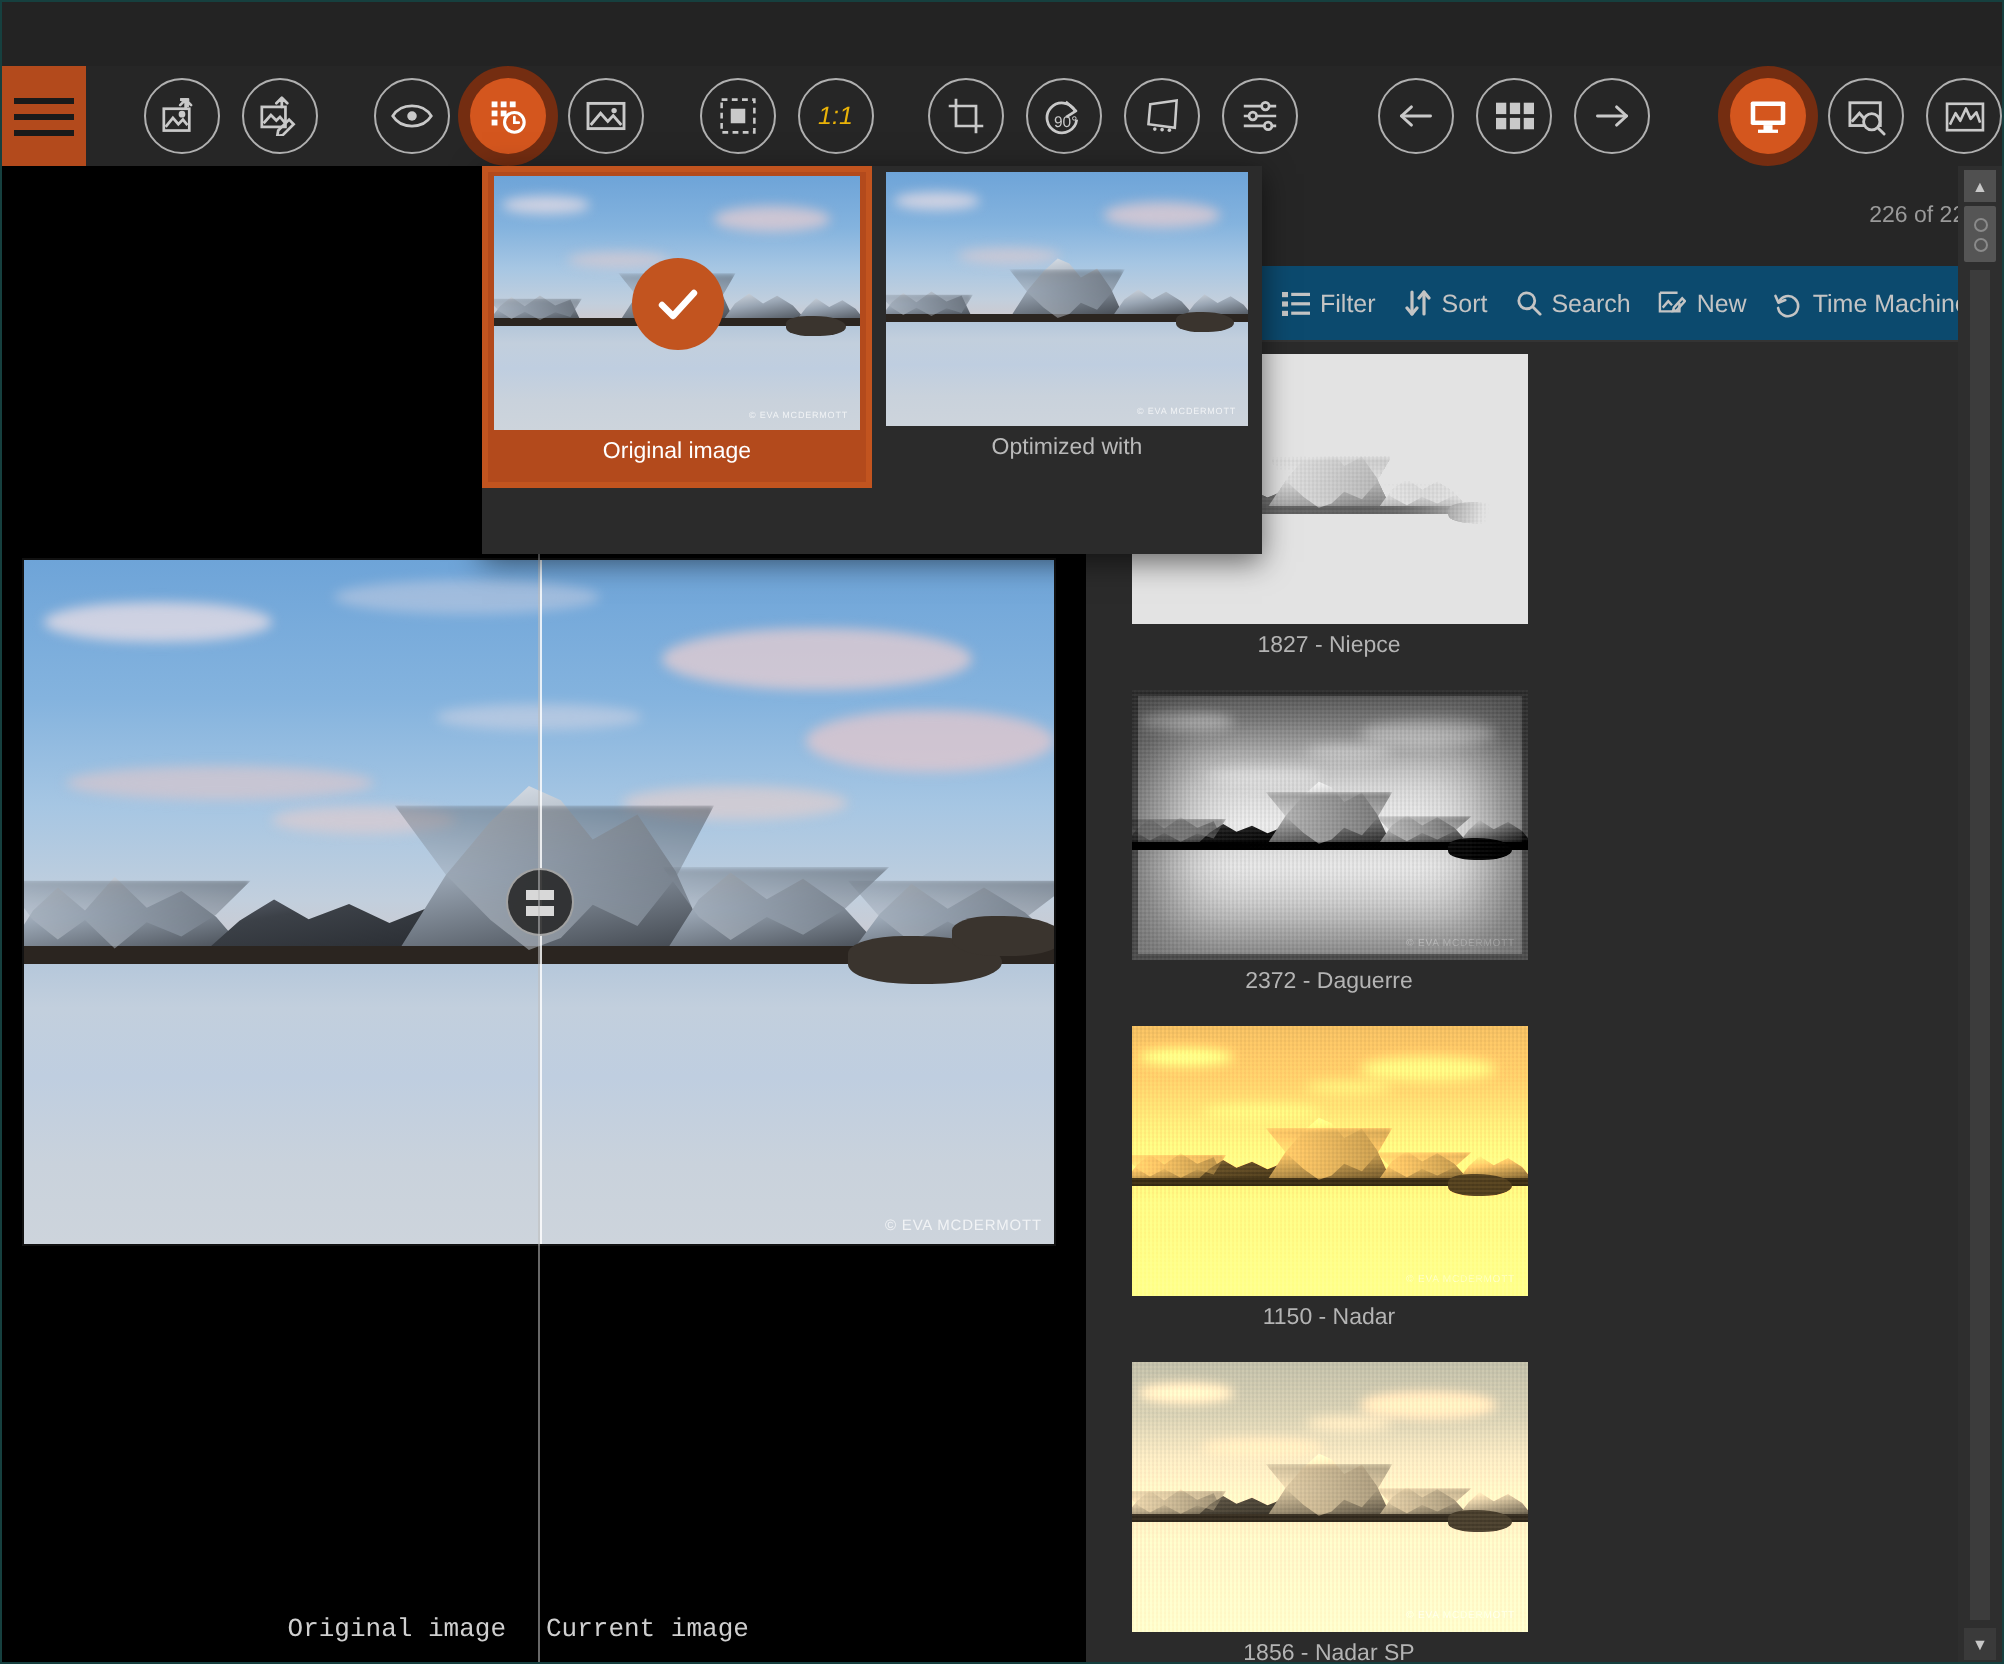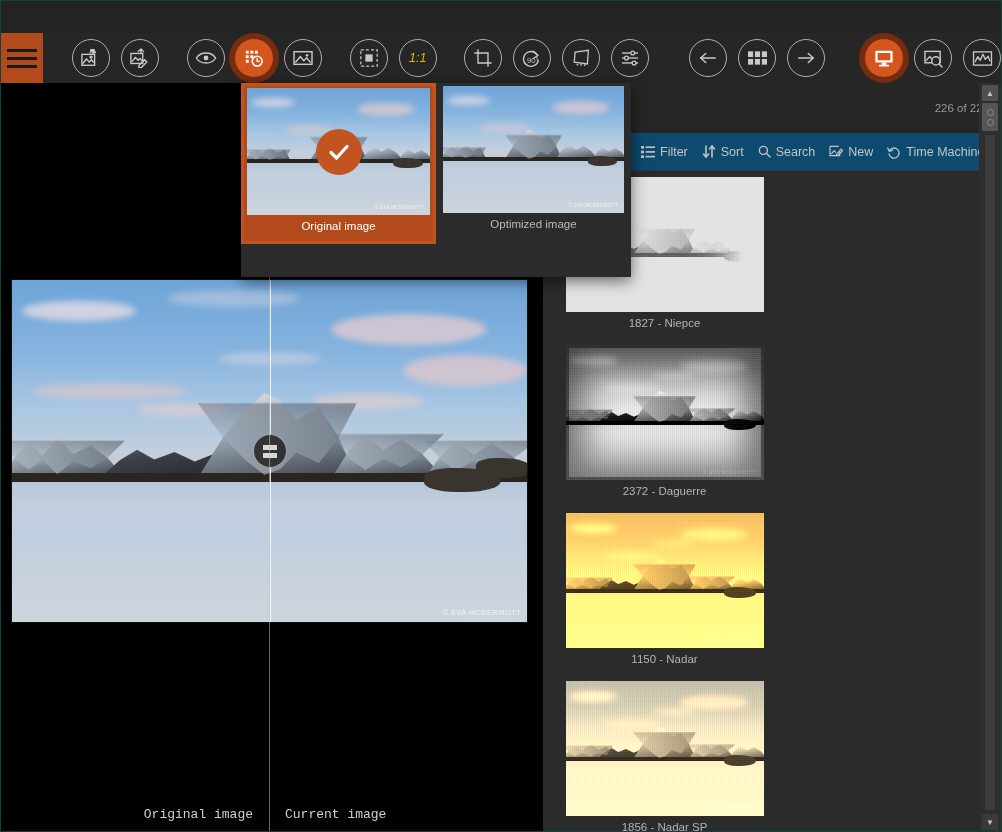--- a/index.html
+++ b/index.html
@@ -147,21 +147,21 @@
     border: 1.5px solid rgba(200,200,200,0.75);
     display:flex; flex-direction: column; align-items:center; justify-content:center; gap:3px;
   }
   .split-handle i { display:block; width:14px; height:5px; background:#d8d8d8; }
   .viewer-labels {
     position: absolute; left: 0; bottom: 10px; width: 542px;
     display: flex; color: #cfcfcf;
     font-family: "Liberation Mono", monospace; font-size: 13px;
   }
   .viewer-labels .lbl-left { width: 268px; text-align: right; padding-right: 16px; }
-  .viewer-labels .lbl-right { width: 266px; text-align: left; padding-left: 16px; }
+  .viewer-labels .lbl-right { width: 266px; text-align: left; padding-left: 4px; }
 
   
   .compare-popup {
     position: absolute; left: 240px; top: 82px;
     width: 390px; height: 194px;
     background: #2b2b2b;
     z-index: 40;
     box-shadow: 0 4px 14px rgba(0,0,0,0.55);
   }
   .compare-head {
@@ -551,21 +551,21 @@
             <div class="mtn snow" style="left:34%;width:32%;height:25%;clip-path:polygon(0 100%,16% 54%,30% 24%,42% 4%,52% 12%,62% 34%,76% 20%,88% 52%,100% 100%);"></div>
             <div class="mtn snow" style="left:62%;width:24%;height:14%;clip-path:polygon(0 100%,16% 44%,32% 16%,48% 44%,64% 22%,82% 50%,100% 100%);"></div>
             <div class="mtn snow" style="left:82%;width:20%;height:12%;clip-path:polygon(0 100%,16% 50%,30% 18%,48% 46%,66% 24%,84% 52%,100% 100%);"></div>
             <div class="mtn" style="left:-2%;bottom:41%;width:104%;height:3%;background:#2b2520;"></div>
             <div class="refl mtn snow" style="left:34%;width:32%;height:20%;transform:scaleY(-1);transform-origin:top;clip-path:polygon(0 100%,16% 54%,30% 24%,42% 4%,52% 12%,62% 34%,76% 20%,88% 52%,100% 100%);"></div>
             <div class="refl mtn snow" style="left:-2%;width:26%;height:10%;transform:scaleY(-1);transform-origin:top;clip-path:polygon(0 100%,14% 48%,26% 20%,40% 48%,56% 16%,72% 46%,88% 28%,100% 100%);"></div>
             <div class="rock" style="left:80%;top:55%;width:16%;height:8%;"></div>
             <div class="watermark" style="font-size:4.5px">© EVA MCDERMOTT</div>
           </div>
         </div>
-        <div class="cmp-label">Optimized image</div>
+        <div class="cmp-label">Optimized with</div>
       </div>
 
     </div>
   </div>
 
   <div class="rightpanel">
     <div class="rp-count">226 of 226</div>
 
     <div class="rp-tools">
       <div class="rp-tool">

